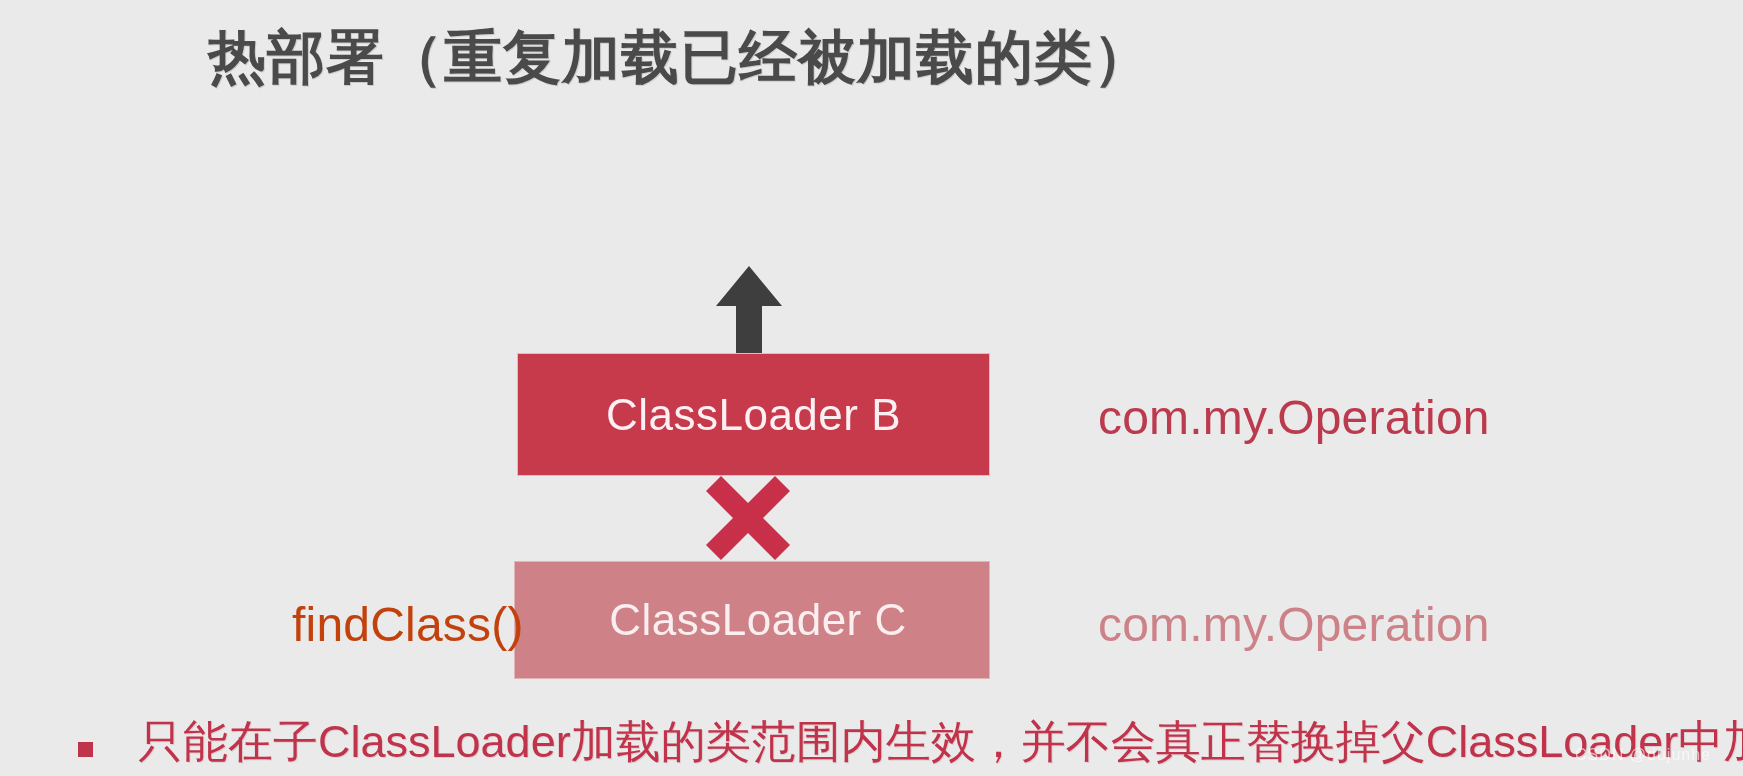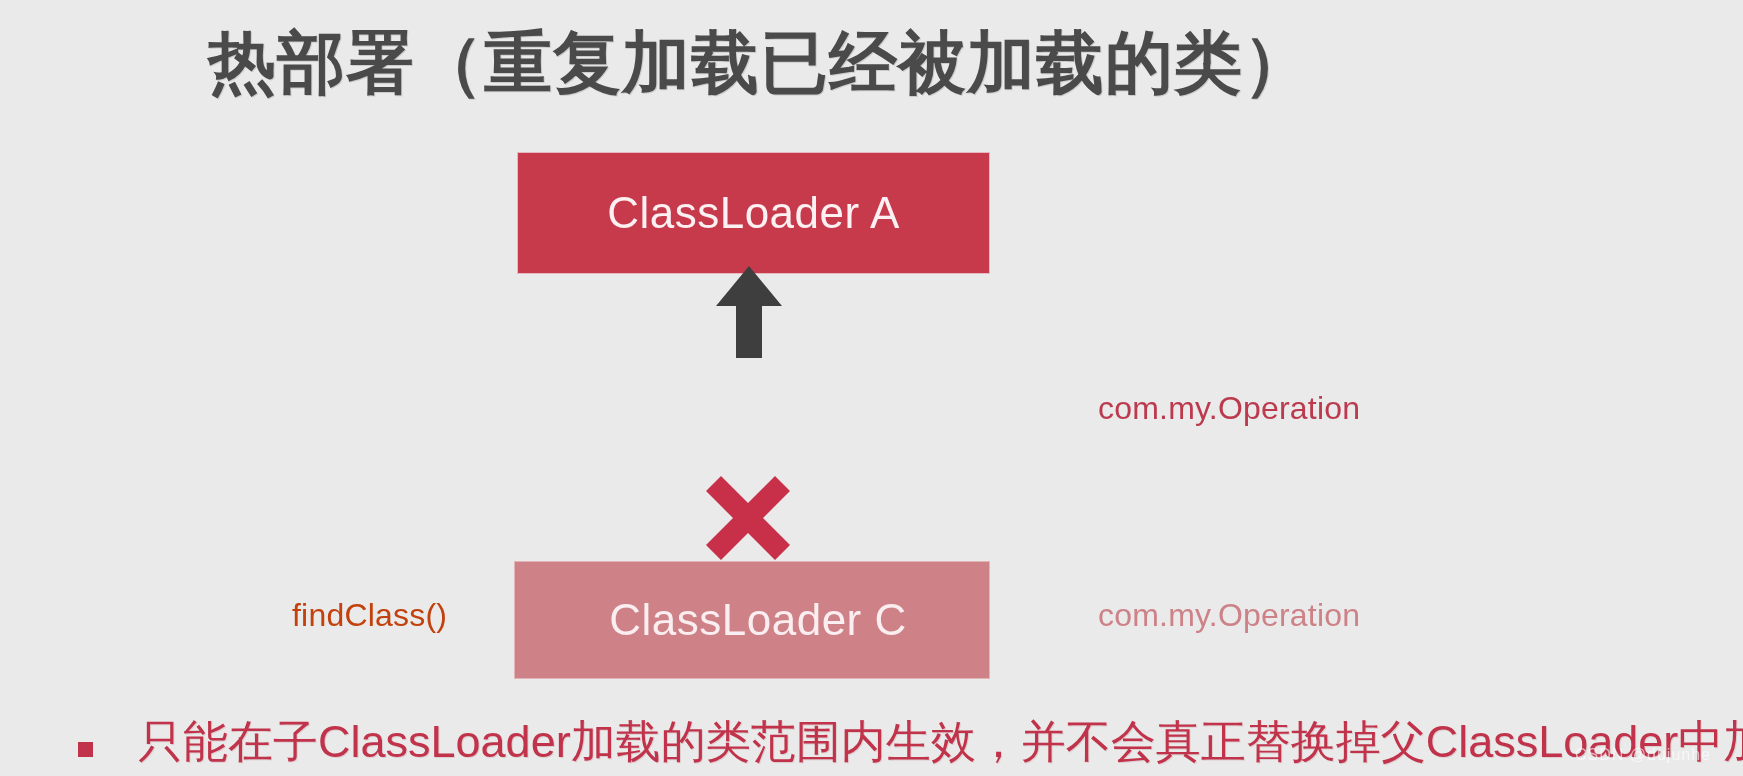--- a/index.html
+++ b/index.html
@@ -20,21 +20,21 @@
     width: 1743px;
     height: 776px;
     background: #eaeaea;
   }
 
   
   #slide-title {
     position: absolute;
     left: 208px;
     top: 22px;
-    font-size: 68px;
+    font-size: 58px;
     font-weight: bold;
     color: #4a4a4a;
     letter-spacing: 1px;
     white-space: nowrap;
     line-height: 1.2;
     text-shadow: 1px 1px 0 rgba(150,150,150,0.35);
   }
 
   
   .cl-box {
@@ -95,21 +95,21 @@
     left: 706px;
     top: 476px;
     width: 84px;
     height: 84px;
   }
   #block-x svg { display: block; }
 
   
   .annot {
     position: absolute;
-    font-size: 32px;
+    font-size: 48px;
     white-space: nowrap;
     letter-spacing: 0.2px;
   }
   #label-op-b {
     left: 1098px;
     top: 390px;
     color: #bc3a4e;
   }
   #label-op-c {
     left: 1098px;
@@ -160,30 +160,30 @@
     pointer-events: none;
   }
 </style>
 </head>
 <body>
 
 <div id="slide">
 
   <div id="slide-title">热部署（重复加载已经被加载的类）</div>
 
-  <div id="box-a" class="cl-box strong">
-    <span>ClassLoader A</span>
-  </div>
 
   <div id="up-arrow">
     <svg width="66" height="92" viewBox="0 0 66 92" xmlns="http://www.w3.org/2000/svg">
       <polygon points="33,0 66,40 46,40 46,92 20,92 20,40 0,40" fill="#3e3e3e"></polygon>
     </svg>
   </div>
 
+  <div id="box-b" class="cl-box strong">
+    <span>ClassLoader B</span>
+  </div>
 
   <div id="block-x">
     <svg width="84" height="84" viewBox="0 0 84 84" xmlns="http://www.w3.org/2000/svg">
       <polygon fill="#c8304a" points="15,0 42,27 69,0 84,15 57,42 84,69 69,84 42,57 15,84 0,69 27,42 0,15"></polygon>
     </svg>
   </div>
 
   <div id="box-c" class="cl-box faded">
     <span>ClassLoader C</span>
   </div>

